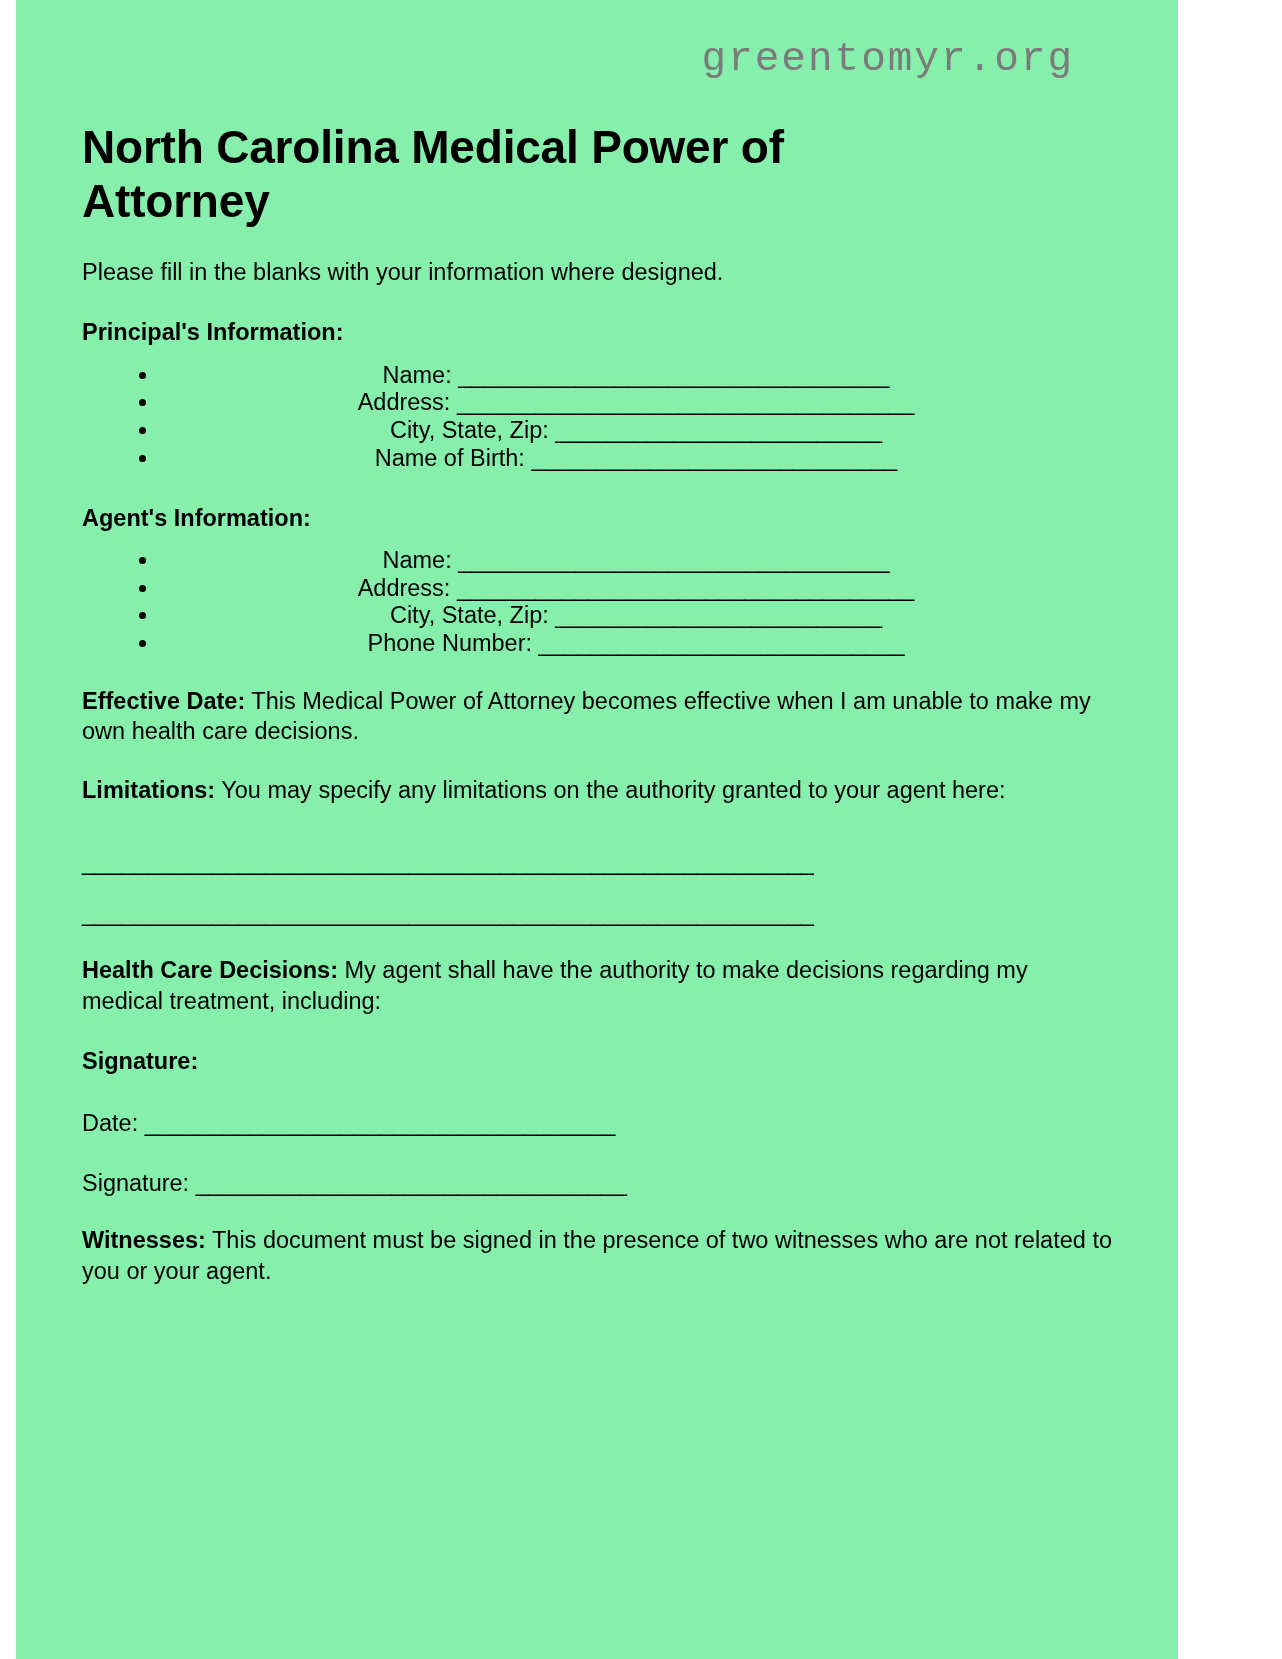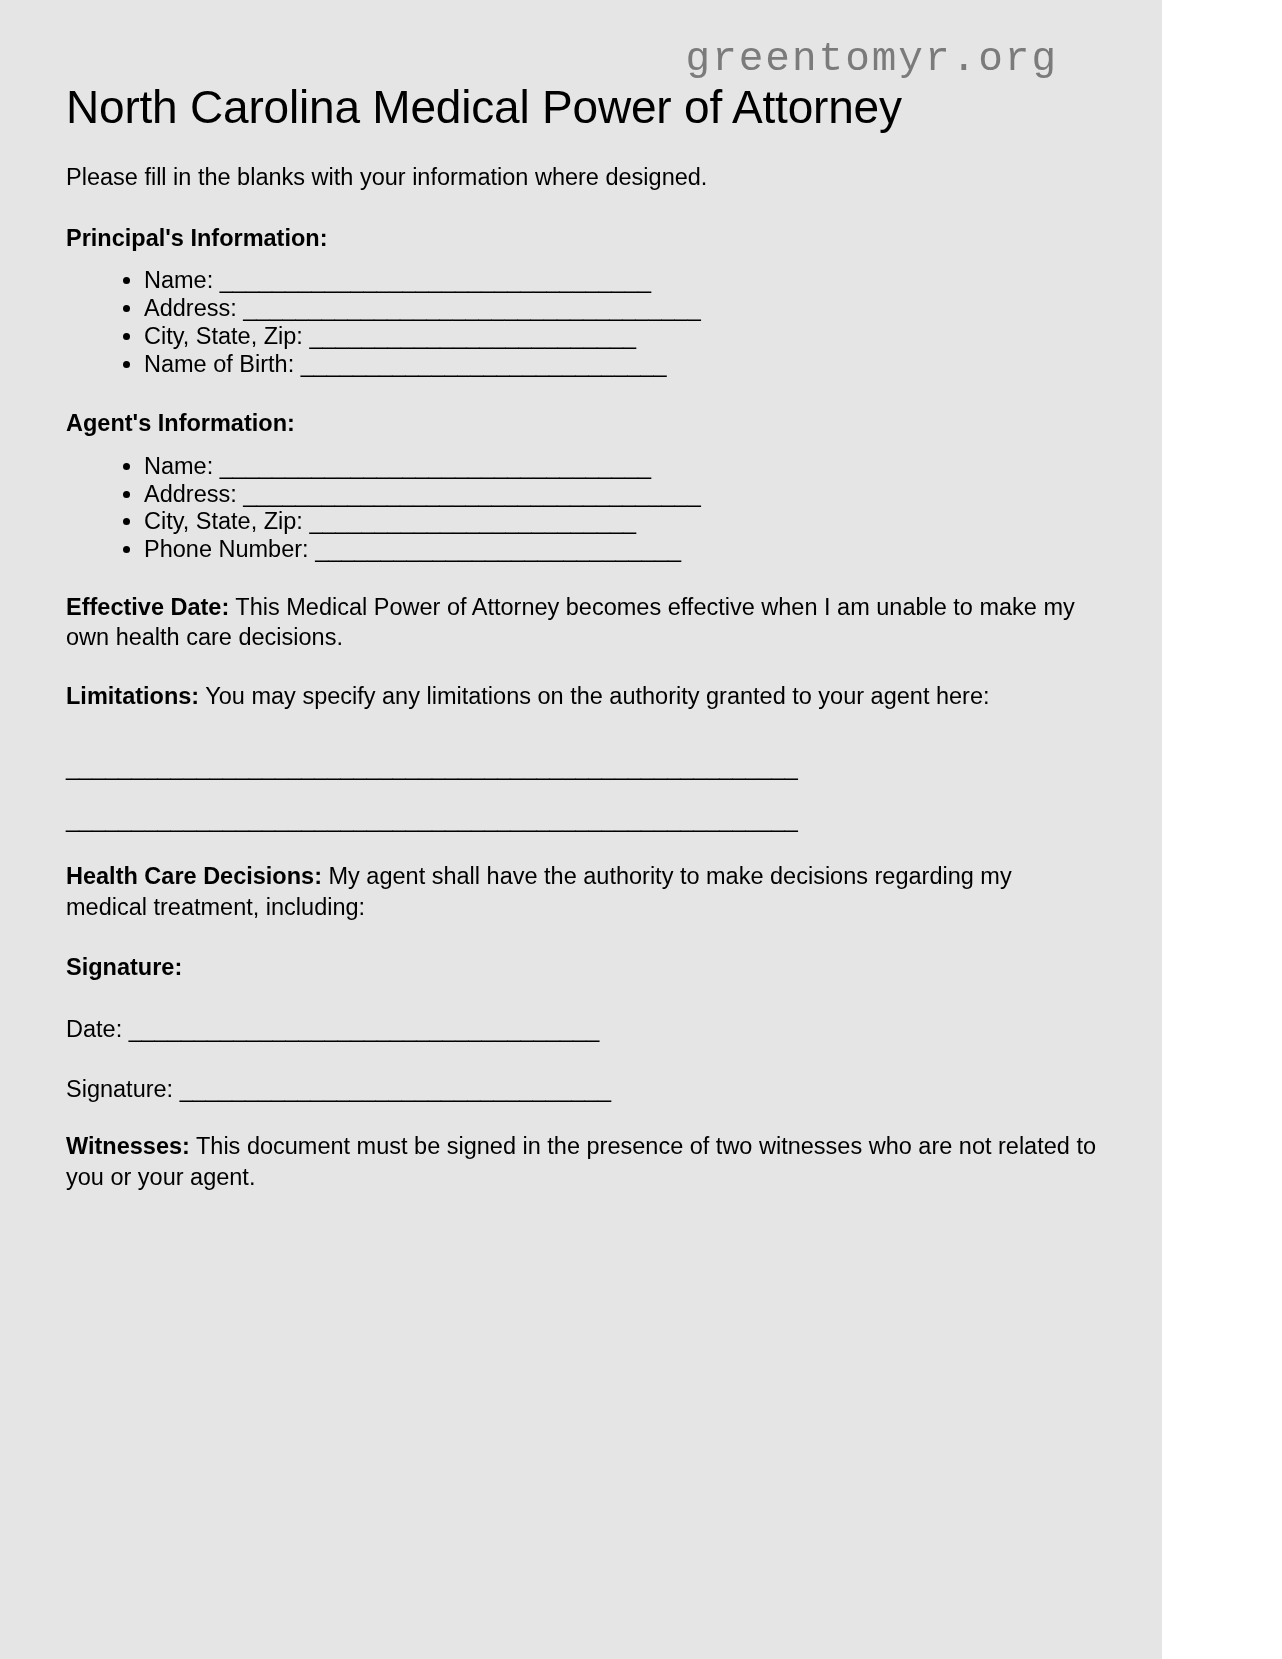--- a/index.html
+++ b/index.html
@@ -14,39 +14,40 @@
     color: #000000;
     position: relative;
     overflow: hidden;
   }
   .page {
     position: relative;
     width: 1162px;
     height: 1659px;
     box-sizing: border-box;
     padding: 0 66px 0 66px;
-    background: #e5e5e5;
+    background: #86efac;
+    margin-left: 16px;
   }
   .watermark {
     position: absolute;
     top: 36px;
     right: 104px;
     font-family: "Liberation Mono", "DejaVu Sans Mono", monospace;
     font-size: 41px;
     letter-spacing: 2px;
     color: #7b7b7b;
     white-space: nowrap;
     user-select: none;
   }
   h1.doc-title {
     margin: 0;
-    padding-top: 80px;
+    padding-top: 120px;
     font-size: 46px;
     line-height: 1.18;
-    font-weight: normal;
+    font-weight: bold;
     letter-spacing: -0.2px;
     max-width: 900px;
     color: #000;
   }
   p.para {
     margin: 0;
     padding-top: 28px;
     font-size: 23.5px;
     line-height: 1.30;
     max-width: 1075px;
@@ -57,20 +58,21 @@
     padding-top: 30px;
     font-size: 23.5px;
     font-weight: bold;
     line-height: 1.3;
     color: #000;
   }
   ul.fields {
     margin: 0;
     padding: 14px 0 0 78px;
     list-style: disc;
+    text-align: center;
   }
   ul.fields li {
     font-size: 23.5px;
     line-height: 1.18;
     padding: 0;
     margin: 0;
   }
   ol.decisions {
     margin: 0;
     padding: 14px 0 0 96px;

